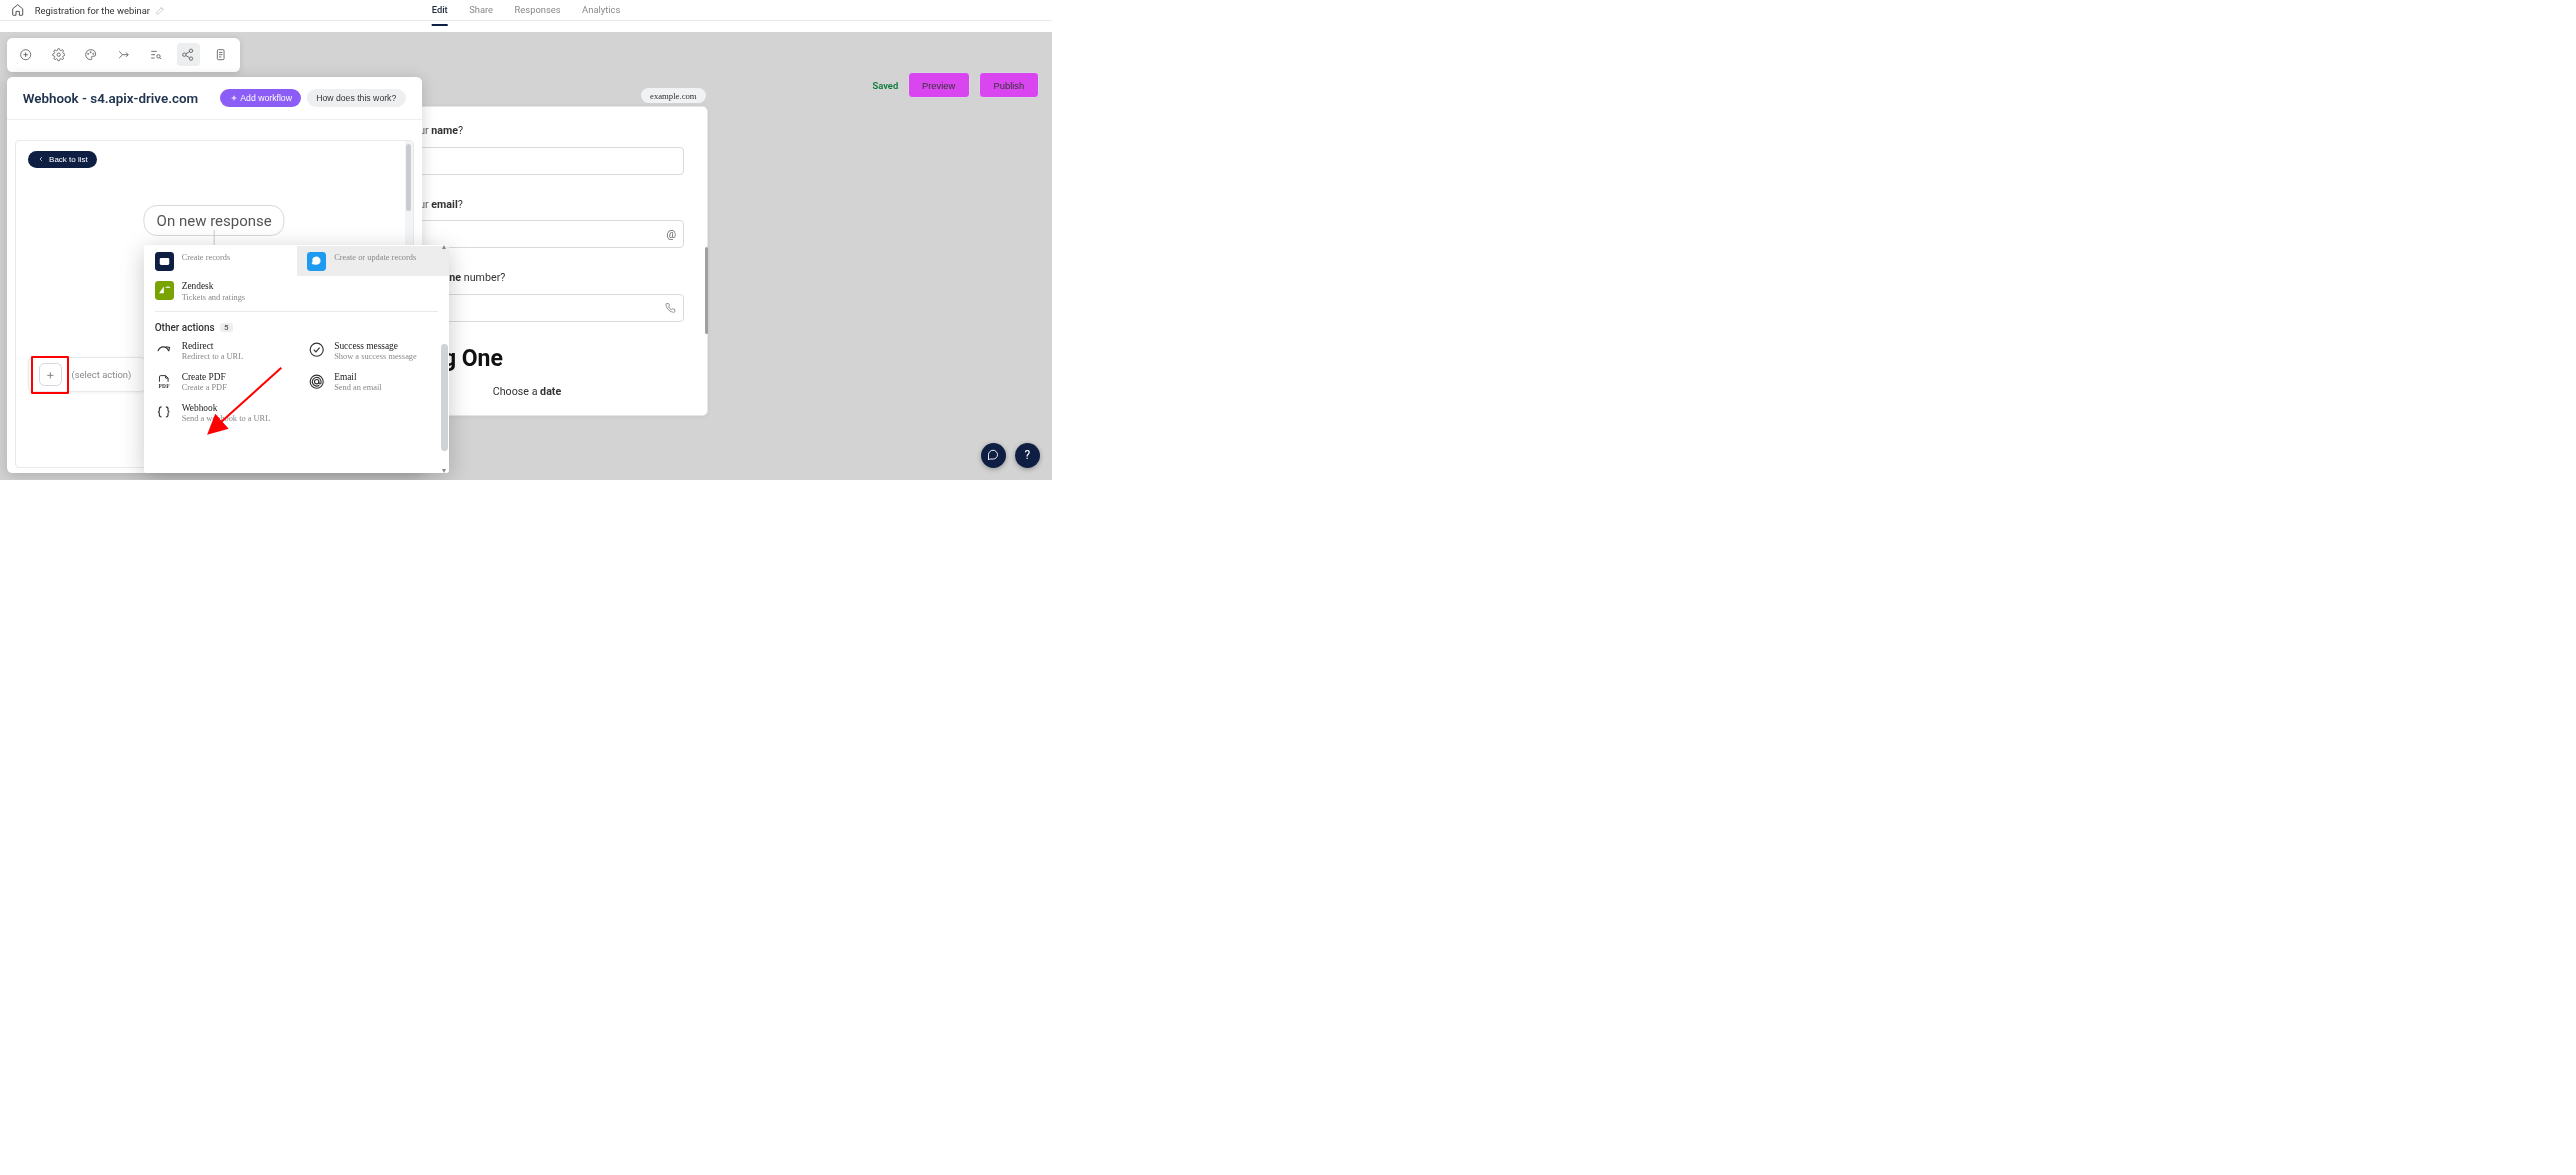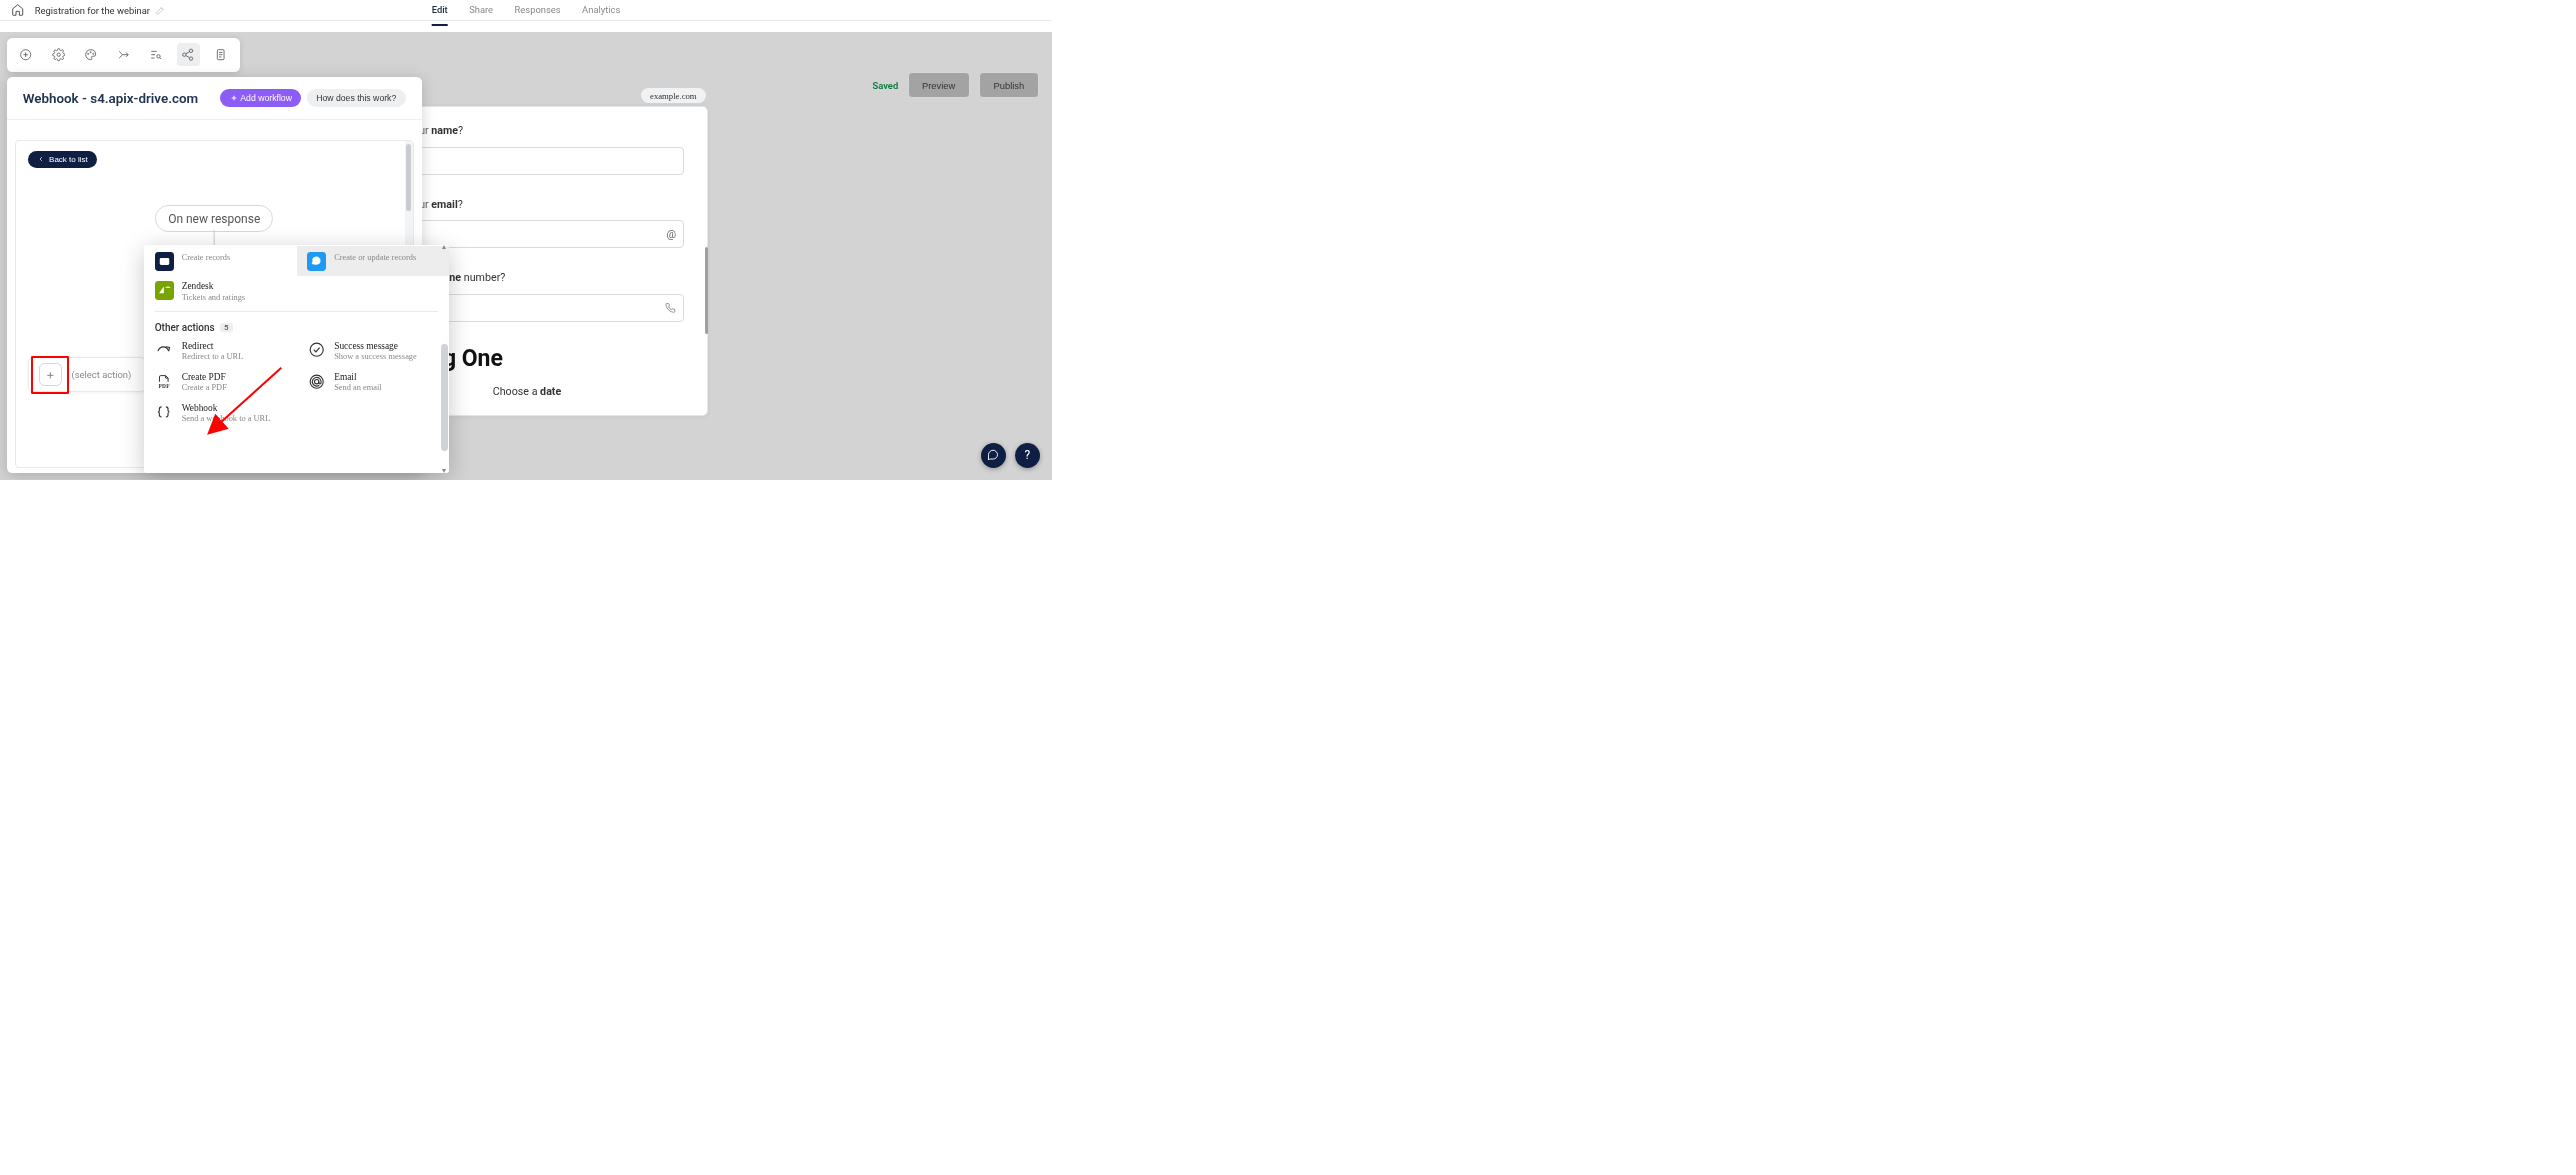--- a/index.html
+++ b/index.html
@@ -77,21 +77,21 @@
 
   
   .right-controls {
     position: absolute;
     top: 40px; right: 13.4px;
     display:flex; align-items:center; gap:9.4px;
     z-index: 3;
   }
   .saved-label { color: #0a7a3a; font-weight:600; font-size:9.4px; }
   .btn-outline {
-    border:0.7px solid #d5d9de; background:#a3a3a3; color:#333;
+    border:0.7px solid #d5d9de; background:#d946ef; color:#333;
     padding: 6.7px 13.4px; border-radius:4px; font-size:9.4px; cursor:pointer;
   }
 
   
   .form-preview {
     position:absolute;
     top: 74px; left: 346px;
     width: 362px;
     background:#fff;
     border:0.7px solid #e4e6ea;
@@ -167,21 +167,21 @@
     border-radius:4px;
   }
   .back-pill {
     position:absolute; top: 9.4px; left: 12px;
     background:#0f1f44; color:#fff; border:none; border-radius:10.7px;
     padding: 4px 9.4px; font-size:8px; cursor:pointer; display:flex; gap:4px; align-items:center;
   }
   .trigger-node {
     position:absolute; top: 64px; left: 50%; transform:translateX(-50%);
     border:0.7px solid #d5d9de; border-radius: 13.4px;
-    padding: 5.4px 12px; font-size:12px; color:#555; background:#fff;text-align:center;
+    padding: 5.4px 12px; font-size:15px; color:#555; background:#fff;text-align:center;
   }
   .vline {
     position:absolute; top: 89px; left: 50%; transform:translateX(-50%);
     width:0.7px; height: 40px; background:#c7cacd;
   }
   
   .action-card {
     position:absolute;
     top: 216px; left: 12px;
     width: 118px; height: 35px;

